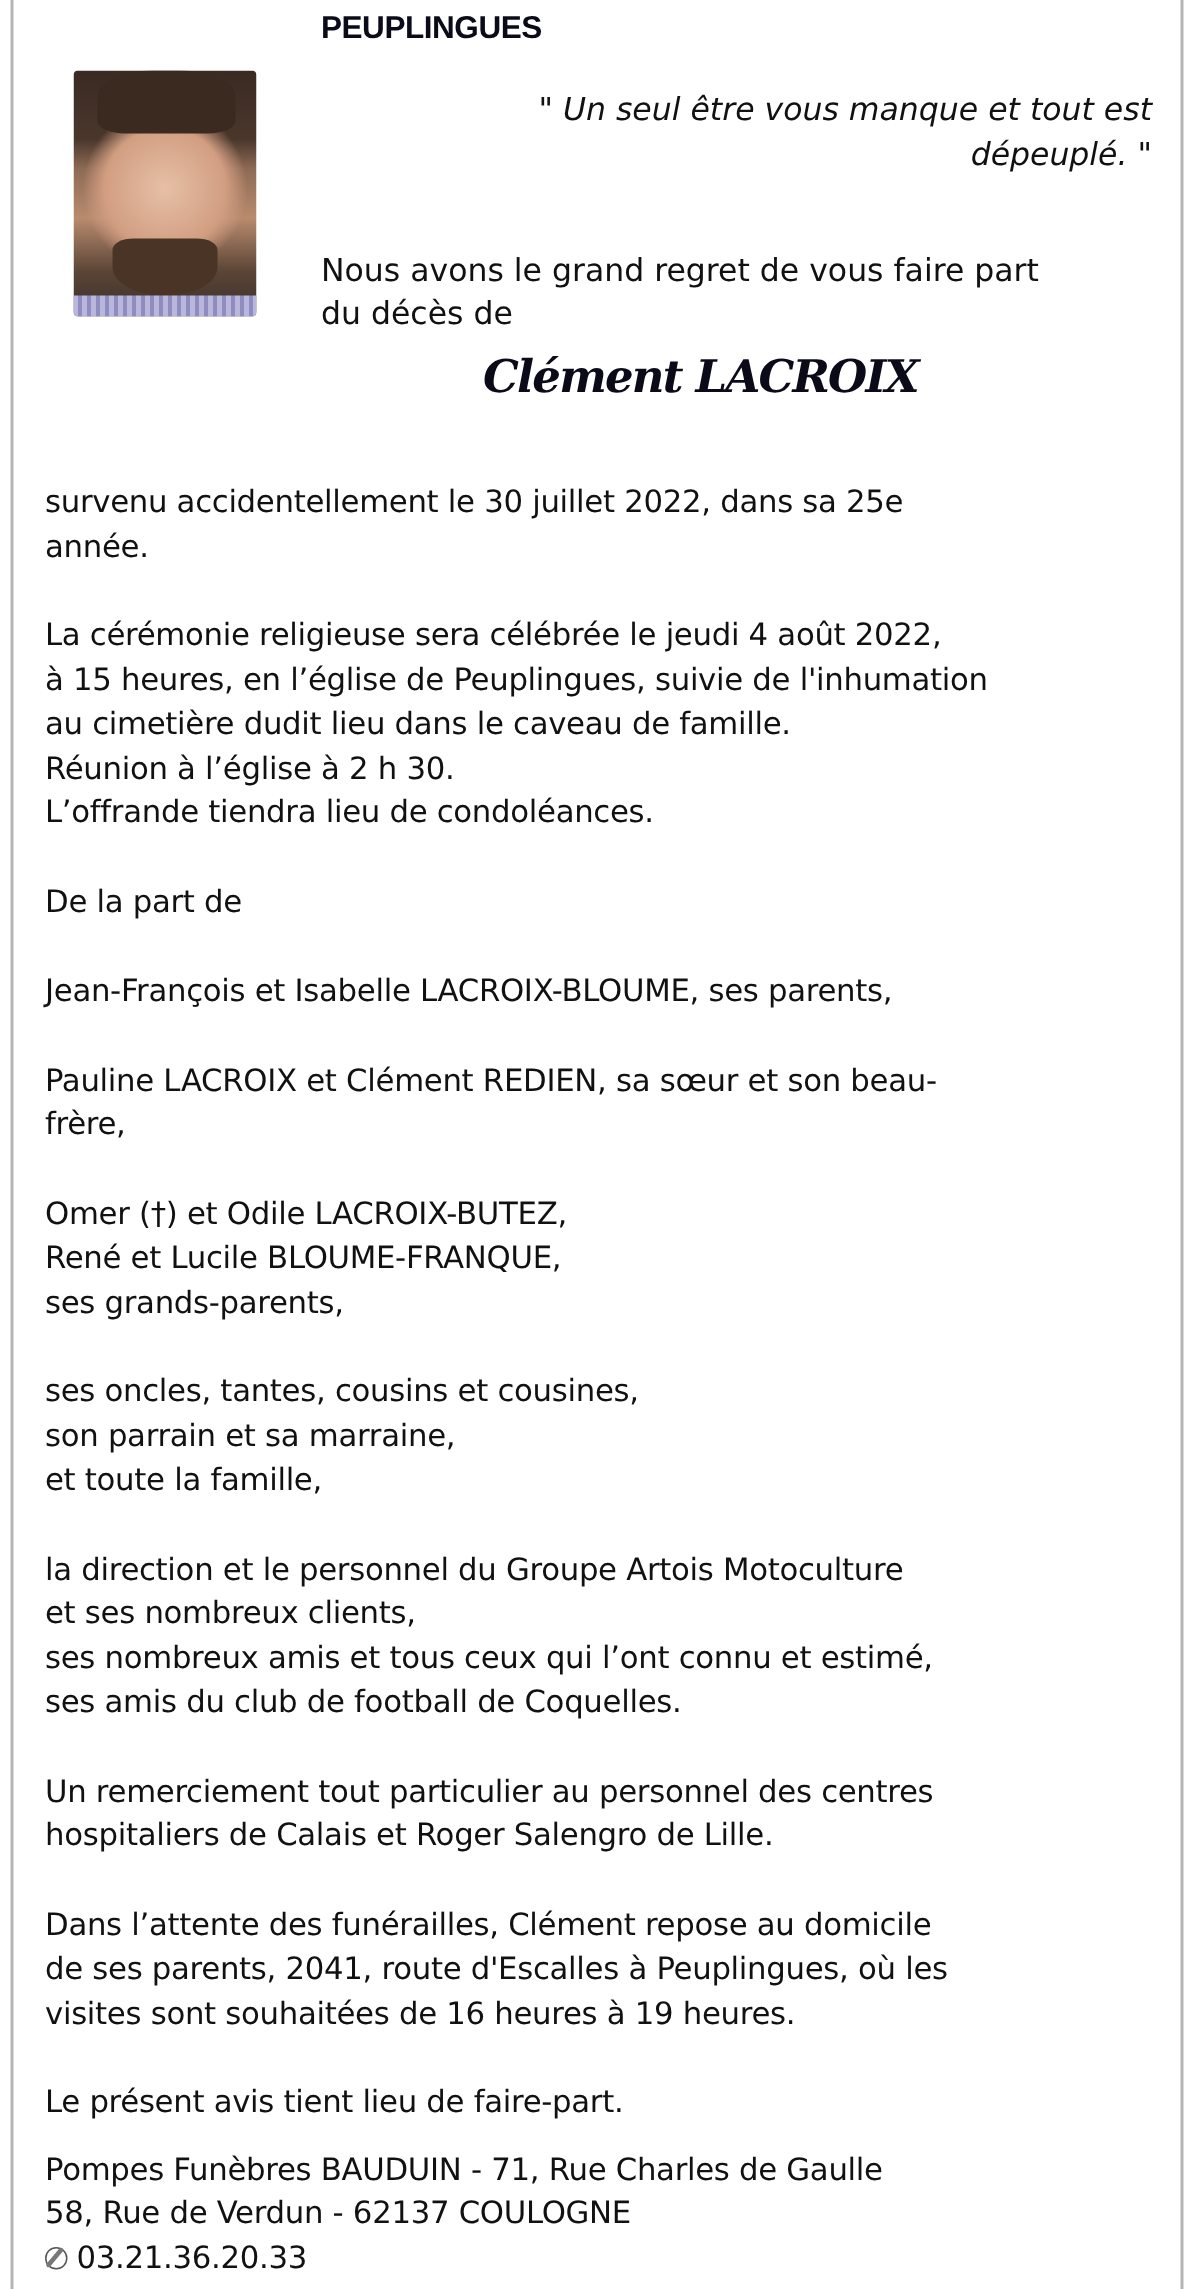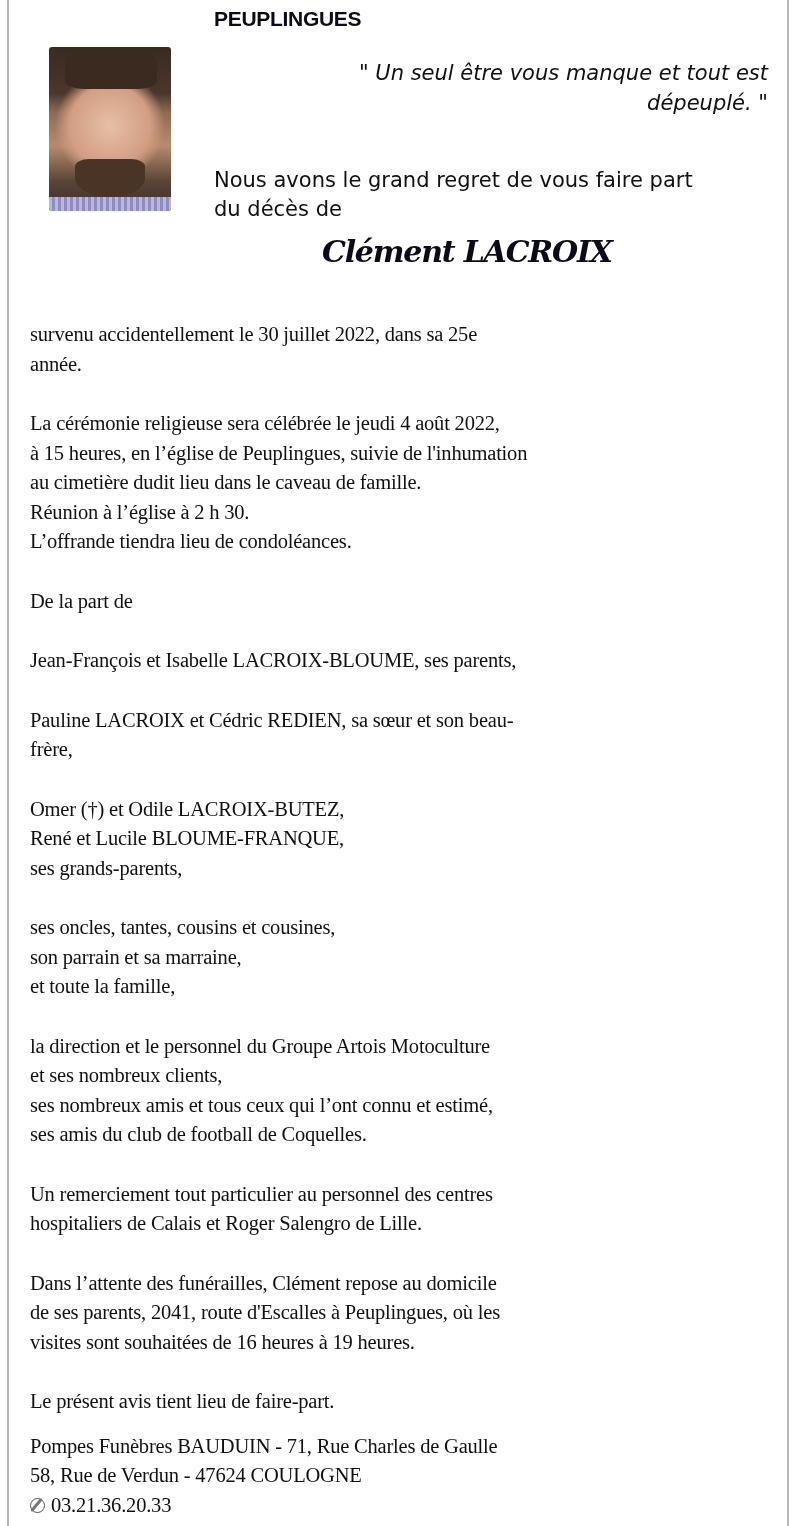--- a/index.html
+++ b/index.html
@@ -43,21 +43,21 @@
   }
   .name {
     position: absolute; left: 322px; top: 234px;
     font-family: "DejaVu Serif", serif; font-weight: bold; font-style: italic;
     font-size: 30px; letter-spacing: -1.2px; color: #0a0a18;
   }
   .body {
     position: absolute; left: 30px; top: 320px; width: 745px;
     font-size: 20.5px; line-height: 29.5px; letter-spacing: -0.2px;
   }
-  .body p { margin: 0 0 30px 0; font-family: Liberation Serif, serif; }
+  .body p { margin: 0 0 30px 0; }
   .body p.tight { margin-bottom: 15px; }
   .body .line { display: block; }
   .phone-icon {
     display: inline-block; width: 13px; height: 13px; border: 1.5px solid #555;
     border-radius: 50%; position: relative; margin-right: 6px; top: 1px;
   }
   .phone-icon::after {
     content: ""; position: absolute; left: 4px; top: -2px; width: 3px; height: 16px;
     background: #777; transform: rotate(40deg); border-radius: 2px;
   }
@@ -95,21 +95,21 @@
   <p>
     <span class="line">La cérémonie religieuse sera célébrée le jeudi 4 août 2022,</span>
     <span class="line">à 15 heures, en l’église de Peuplingues, suivie de l'inhumation</span>
     <span class="line">au cimetière dudit lieu dans le caveau de famille.</span>
     <span class="line">Réunion à l’église à 2 h 30.</span>
     <span class="line">L’offrande tiendra lieu de condoléances.</span>
   </p>
   <p>De la part de</p>
   <p>Jean-François et Isabelle LACROIX-BLOUME, ses parents,</p>
   <p>
-    <span class="line">Pauline LACROIX et Cédric REDIEN, sa sœur et son beau-</span>
+    <span class="line">Pauline LACROIX et Clément REDIEN, sa sœur et son beau-</span>
     <span class="line">frère,</span>
   </p>
   <p>
     <span class="line">Omer (†) et Odile LACROIX-BUTEZ,</span>
     <span class="line">René et Lucile BLOUME-FRANQUE,</span>
     <span class="line">ses grands-parents,</span>
   </p>
   <p>
     <span class="line">ses oncles, tantes, cousins et cousines,</span>
     <span class="line">son parrain et sa marraine,</span>
@@ -126,18 +126,18 @@
     <span class="line">hospitaliers de Calais et Roger Salengro de Lille.</span>
   </p>
   <p>
     <span class="line">Dans l’attente des funérailles, Clément repose au domicile</span>
     <span class="line">de ses parents, 2041, route d'Escalles à Peuplingues, où les</span>
     <span class="line">visites sont souhaitées de 16 heures à 19 heures.</span>
   </p>
   <p class="tight">Le présent avis tient lieu de faire-part.</p>
   <p>
     <span class="line">Pompes Funèbres BAUDUIN - 71, Rue Charles de Gaulle</span>
-    <span class="line">58, Rue de Verdun - 47624 COULOGNE</span>
+    <span class="line">58, Rue de Verdun - 62137 COULOGNE</span>
     <span class="line">
       <span class="phone-icon"></span><span>03.21.36.20.33</span>
     </span>
   </p>
 </div>
 
 </body></html>

